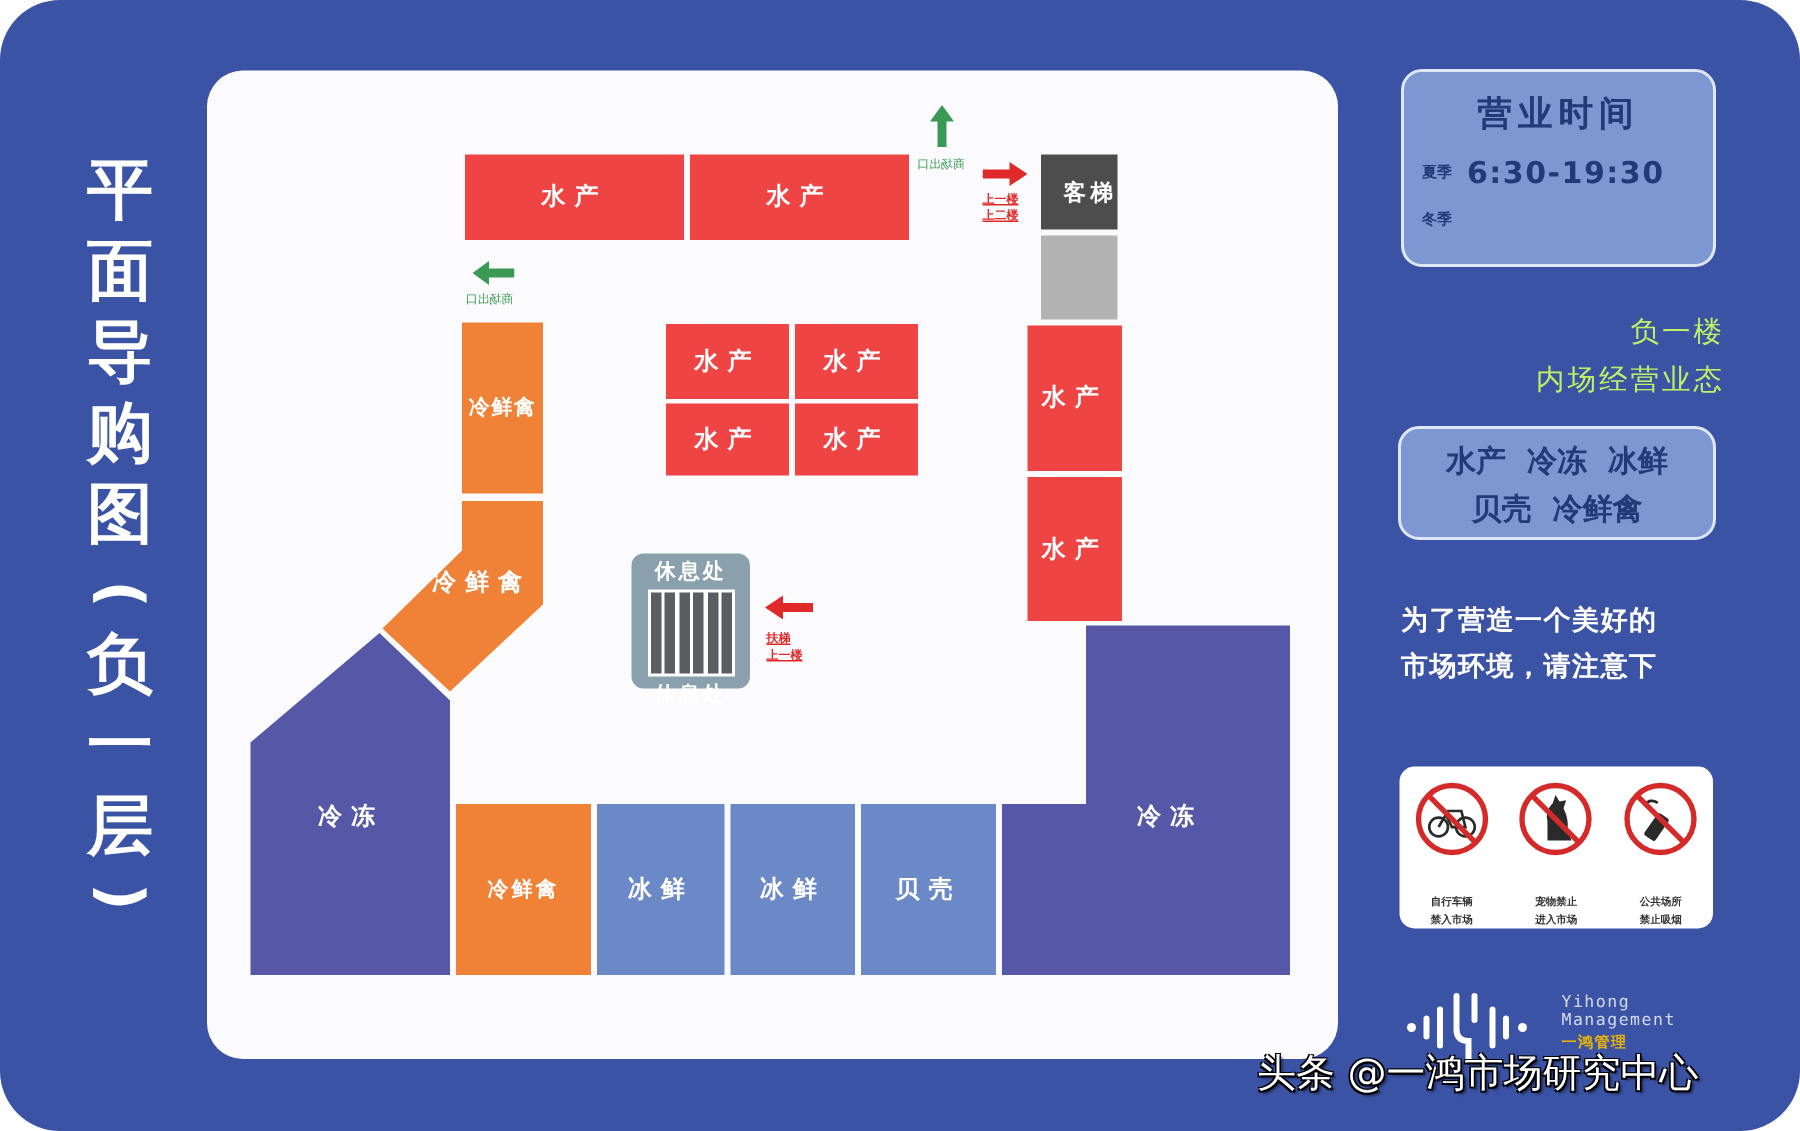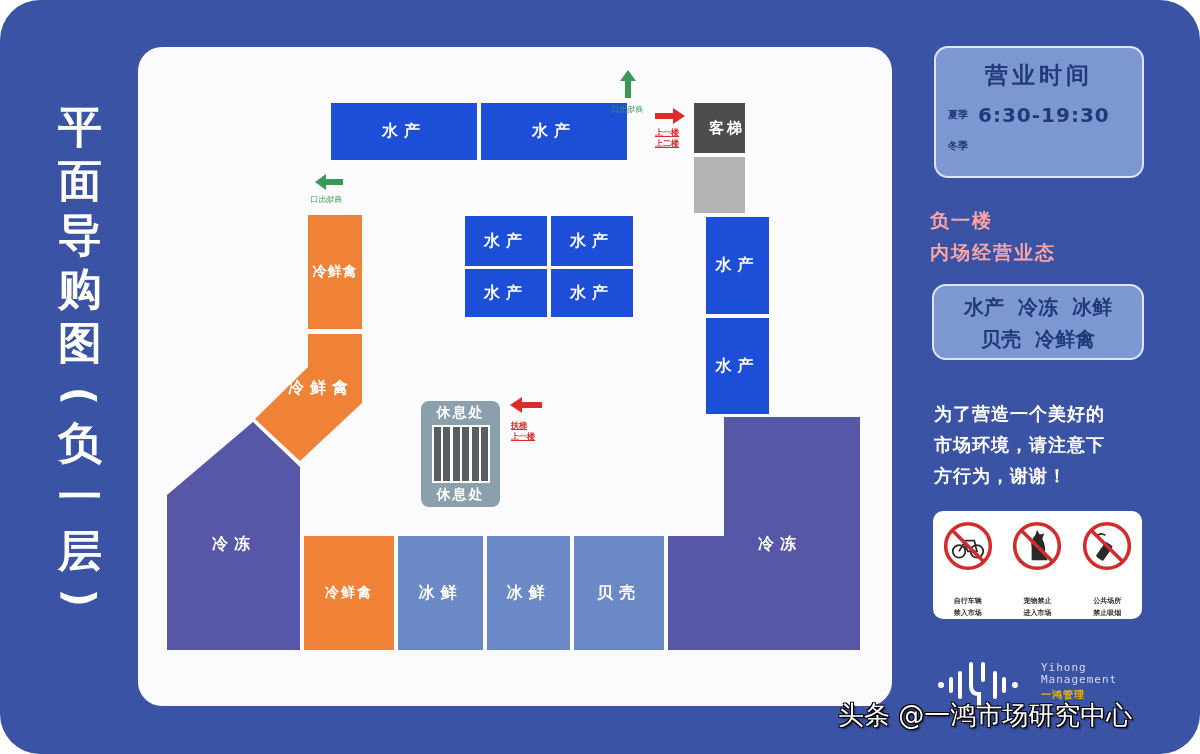--- a/index.html
+++ b/index.html
@@ -6,40 +6,40 @@
   html, body { width: 1200px; height: 754px; overflow: hidden; background: #ffffff; }
   body { font-family: "DejaVu Sans", "Liberation Sans", sans-serif; position: relative; }
   .board { position: absolute; left: 0; top: 0; width: 1200px; height: 754px; background: #3b53a5; border-radius: 40px; }
   .title-vert { position: absolute; left: 48px; top: 100px; width: 64px; display: flex; flex-direction: column; align-items: center; color: #fff; font-weight: bold; font-size: 44px; line-height: 54px; }
   .title-vert span { display: block; text-align: center; }
   .title-vert .paren { font-size: 40px; line-height: 40px; }
   .title-vert .paren.open { transform: rotate(90deg); margin: 6px 0 0; }
   .title-vert .paren.close { transform: rotate(90deg); margin: 0; }
   .map { position: absolute; left: 138px; top: 47px; width: 754px; height: 659px; background: #fbfbfd; border-radius: 24px; overflow: hidden; }
   .stall { position: absolute; display: flex; align-items: center; justify-content: center; color: #fff; font-weight: bold; font-size: 16px; letter-spacing: 6px; }
-  .teal { background: #1d4ed8; margin-left: 21px; }
+  .teal { background: #ef4444; }
   .orange { background: #ef8237; }
   .lblue { background: #6c89c7; }
   .gray { background: #b3b3b3; }
   .dark { background: #4d4d4d; }
   svg.shapes { position: absolute; left: 0; top: 0; }
   .shape-label { position: absolute; color: #fff; font-weight: bold; font-size: 16px; letter-spacing: 6px; }
   .exit-label { position: absolute; color: #3a9a55; font-size: 8px; transform: scaleX(-1); white-space: nowrap; }
   .red-label { position: absolute; color: #e02a2a; font-size: 8px; font-weight: bold; line-height: 11px; white-space: nowrap; text-decoration: underline; }
-  .rest { position: absolute; left: 283px; top: 322px; width: 79px; height: 106px; background: #8aa0ad; border-radius: 8px; margin-top: 32px; }
+  .rest { position: absolute; left: 283px; top: 322px; width: 79px; height: 90px; background: #8aa0ad; border-radius: 8px; }
   .rest .rl { position: absolute; left: 0; width: 100%; text-align: center; color: #fff; font-weight: bold; font-size: 14px; letter-spacing: 2px; }
   .rest .stairs { position: absolute; left: 11px; top: 24px; width: 58px; height: 58px; background: #fff; display: flex; justify-content: space-between; padding: 2px; }
   .rest .stairs i { display: block; width: 7px; height: 100%; background: #5a5d61; }
   .panel { position: absolute; border: 2px solid #dfe6f5; border-radius: 14px; background: #7d97d3; color: #213a78; }
   .hours { left: 934px; top: 46px; width: 210px; height: 132px; }
   .hours .h-title { position: absolute; left: 0; width: 100%; top: 12px; text-align: center; font-size: 23px; font-weight: bold; letter-spacing: 4px; }
   .hours .row { position: absolute; left: 12px; display: flex; align-items: center; }
   .hours .season { font-size: 10px; font-weight: bold; width: 30px; }
   .hours .time { font-size: 20px; font-weight: bold; letter-spacing: 1px; }
-  .floor-h { position: absolute; left: 930px; width: 220px; text-align: left; color: #fca5a5; font-weight: bold; font-size: 19px; letter-spacing: 2px; }
+  .floor-h { position: absolute; left: 930px; width: 220px; text-align: right; color: #bef264; font-weight: normal; font-size: 19px; letter-spacing: 2px; }
   .cats { left: 932px; top: 284px; width: 212px; height: 76px; }
   .cats .cl { position: absolute; left: 0; width: 100%; text-align: center; font-size: 20px; font-weight: bold; }
   .notice { position: absolute; left: 930px; top: 398px; width: 220px; color: #fff; font-weight: bold; font-size: 18px; line-height: 31px; letter-spacing: 1px; text-align: left; padding-left: 4px; }
   .signs { position: absolute; left: 933px; top: 511px; width: 209px; height: 108px; background: #fff; border-radius: 10px; display: flex; justify-content: space-around; padding-top: 10px; }
   .sign { width: 60px; display: flex; flex-direction: column; align-items: center; gap: 20px; }
   .sign .cap { font-size: 7px; color: #333; line-height: 12px; text-align: center; font-weight: bold; margin-top: 4px; }
   .logo { position: absolute; left: 935px; top: 660px; width: 210px; height: 50px; }
   .logo .en { position: absolute; left: 106px; top: 2px; color: #d4dbef; font-size: 11px; line-height: 12px; letter-spacing: 1px; font-family: "DejaVu Sans Mono", monospace; }
   .logo .cn { position: absolute; left: 106px; top: 28px; color: #eab308; font-size: 10px; font-weight: bold; letter-spacing: 1px; }
   .watermark { position: absolute; left: 838px; top: 698px; color: #fff; font-size: 26px; font-family: "DejaVu Sans", sans-serif; text-shadow: 1px 1px 0 #000, -1px -1px 0 #000, 1px -1px 0 #000, -1px 1px 0 #000, 2px 2px 2px rgba(0,0,0,.6); white-space: nowrap; }
@@ -176,21 +176,20 @@
   <div class="floor-h" style="top:240px;">内场经营业态</div>
 
   <div class="panel cats">
     <div class="cl" style="top:8px;white-space:pre;">水产  冷冻  冰鲜</div>
     <div class="cl" style="top:40px;white-space:pre;">贝壳  冷鲜禽</div>
   </div>
 
   <div class="notice">
     <div>为了营造一个美好的</div>
     <div>市场环境，请注意下</div>
-    <div>方行为，谢谢！</div>
   </div>
 
   <div class="signs">
     <div class="sign">
       <svg width="56" height="56" viewBox="0 0 56 56">
         <circle cx="28" cy="28" r="25" fill="#fff" stroke="#d42a2a" stroke-width="4"></circle>
         <circle cx="18" cy="34" r="7" fill="none" stroke="#2a2a2a" stroke-width="2"></circle>
         <circle cx="38" cy="34" r="7" fill="none" stroke="#2a2a2a" stroke-width="2"></circle>
         <polyline points="18,34 25,22 35,22 38,34 28,34 22,22" fill="none" stroke="#2a2a2a" stroke-width="2"></polyline>
         <line x1="10" y1="10" x2="46" y2="46" stroke="#d42a2a" stroke-width="4"></line>

